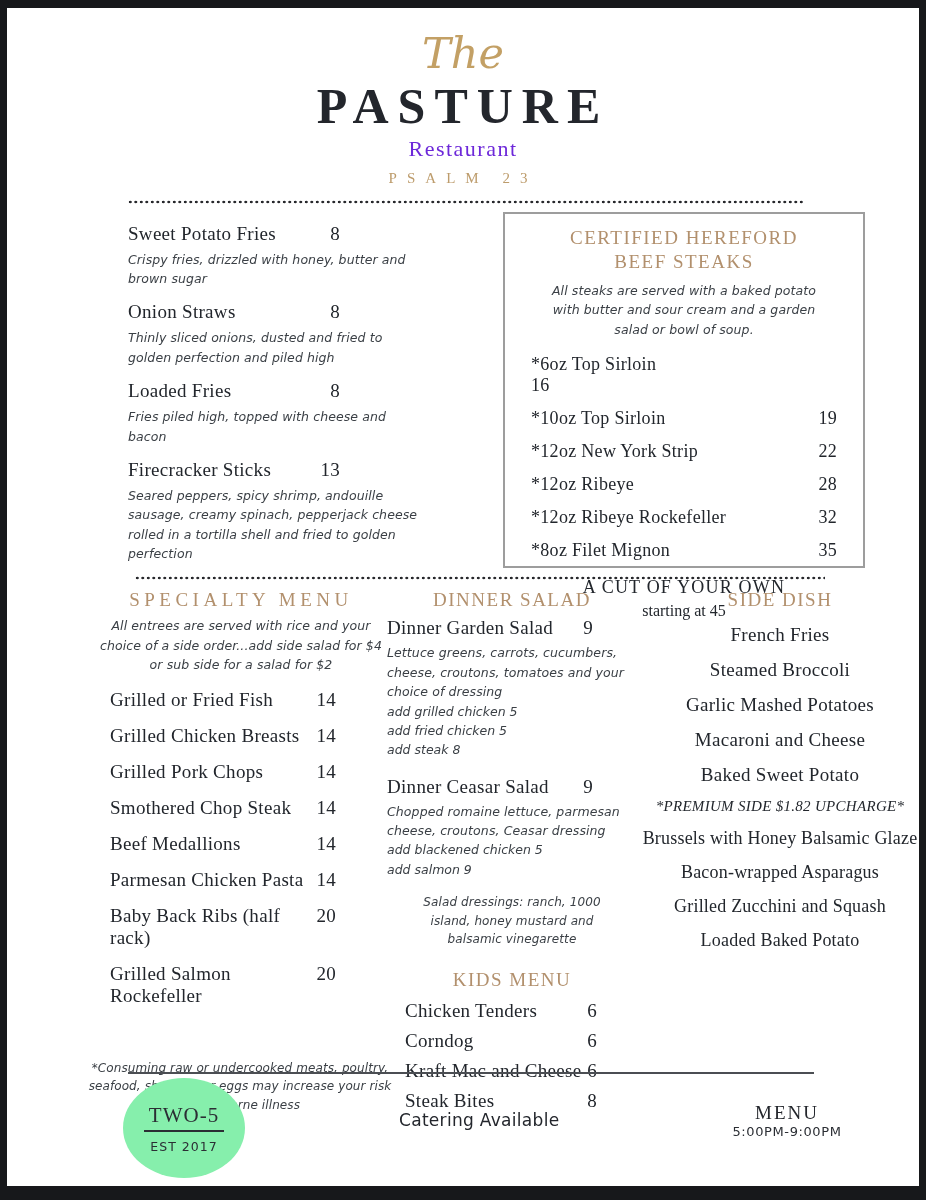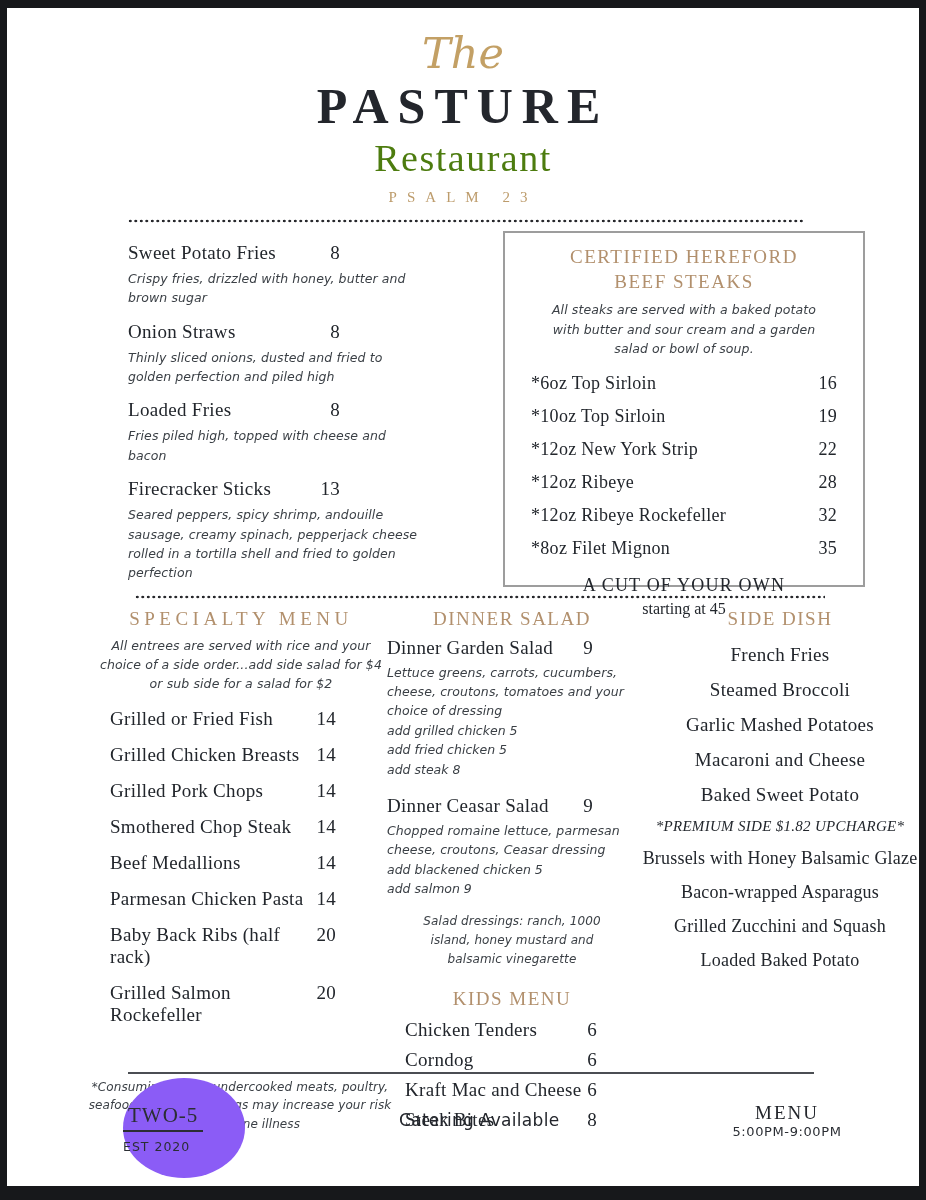--- a/index.html
+++ b/index.html
@@ -21,21 +21,21 @@
     font-style: italic; font-size: 43px; line-height: 1.1;
     color: #c3a065;
   }
   .title {
     margin: 2px 0 0 0;
     font-size: 50px; font-weight: bold; letter-spacing: 9px;
     color: #23262c; line-height: 1.1;
   }
   .subtitle {
     margin-top: 2px;
-    font-size: 38px; letter-spacing: 1.5px; color: #4d7c0f; line-height: 1.2;
+    font-size: 22px; letter-spacing: 1.5px; color: #6d28d9; line-height: 1.2;
   }
   .tagline {
     margin-top: 7px;
     font-size: 15px; letter-spacing: 10px; color: #bd9c6c;
   }
   
   .dots {
     height: 4px; background-repeat: repeat-x;
     background-image: radial-gradient(circle at 2px 2px, #26272b 1.3px, transparent 1.6px);
     background-size: 5.5px 4px;
@@ -64,21 +64,21 @@
   .steak-box {
     box-sizing: border-box;
     width: 362px; margin-left: 45px; margin-top: 2px;
     border: 2px solid #9d9d9d;
     padding: 12px 26px 14px;
     height: 356px;
   }
   .steak-h { text-align: center; line-height: 1.3; }
   .steak-note { text-align: center; width: 292px; margin: 6px auto 0; }
   .steak-row { width: 306px; margin: 12px auto 0; }
-  .steak-row:first-of-type { margin-top: 15px; }
+  .steak-row:first-of-type { margin-top: 15px; flex-direction: column; }
   .steak-row .iname, .steak-row .iprice { font-size: 18px; }
   .cut-title { text-align: center; margin-top: 16px; font-size: 18px; letter-spacing: 1.2px; }
   .cut-sub { text-align: center; margin-top: 4px; font-size: 16px; }
   
   .mid { display: flex; margin-top: 9px; padding-left: 88px; }
   .col h2 { text-align: center; }
   .specialty { width: 292px; }
   .specialty-h { letter-spacing: 4.5px; }
   .spec-intro { text-align: center; width: 282px; margin: 5px auto 0; }
   .spec-rows { margin-left: 15px; width: 226px; }
@@ -101,22 +101,22 @@
   .premium-note {
     margin-top: 12px; font-style: italic; font-size: 15px; letter-spacing: 0.3px;
   }
   .premium-item { margin-top: 13px; font-size: 18px; letter-spacing: 0.2px; }
   
   .ftr { position: absolute; left: 0; right: 0; bottom: 0; height: 124px; }
   .footer-line { position: absolute; top: 10px; left: 121px; width: 686px; height: 2px; background: #4b4e53; }
   .logo {
     position: absolute; left: 116px; top: 16px;
     width: 122px; height: 100px; border-radius: 50%;
-    background: #8b5cf6;
-    display: flex; flex-direction: column; align-items: flex-start; justify-content: center;
+    background: #86efac;
+    display: flex; flex-direction: column; align-items: center; justify-content: center;
   }
   .logo-top {
     font-size: 21px; letter-spacing: 1px; color: #2b2e34;
     border-bottom: 2px solid #2b2e34; padding: 0 5px 2px;
   }
   .logo-bottom {
     margin-top: 7px;
     font-family: "DejaVu Sans", sans-serif; font-size: 12.5px;
     letter-spacing: 1px; color: #2b2e34;
   }
@@ -325,21 +325,21 @@
       <div class="premium-item">Grilled Zucchini and Squash</div>
       <div class="premium-item">Loaded Baked Potato</div>
     </div>
 
   </section>
 
   <footer class="ftr">
     <div class="footer-line"></div>
     <div class="logo">
       <span class="logo-top">TWO-5</span>
-      <span class="logo-bottom">EST 2020</span>
+      <span class="logo-bottom">EST 2017</span>
     </div>
     <div class="catering">Catering Available</div>
     <div class="hours">
       <div class="hours-label">MENU</div>
       <div class="hours-value">5:00PM-9:00PM</div>
     </div>
   </footer>
 
 </div>
 

